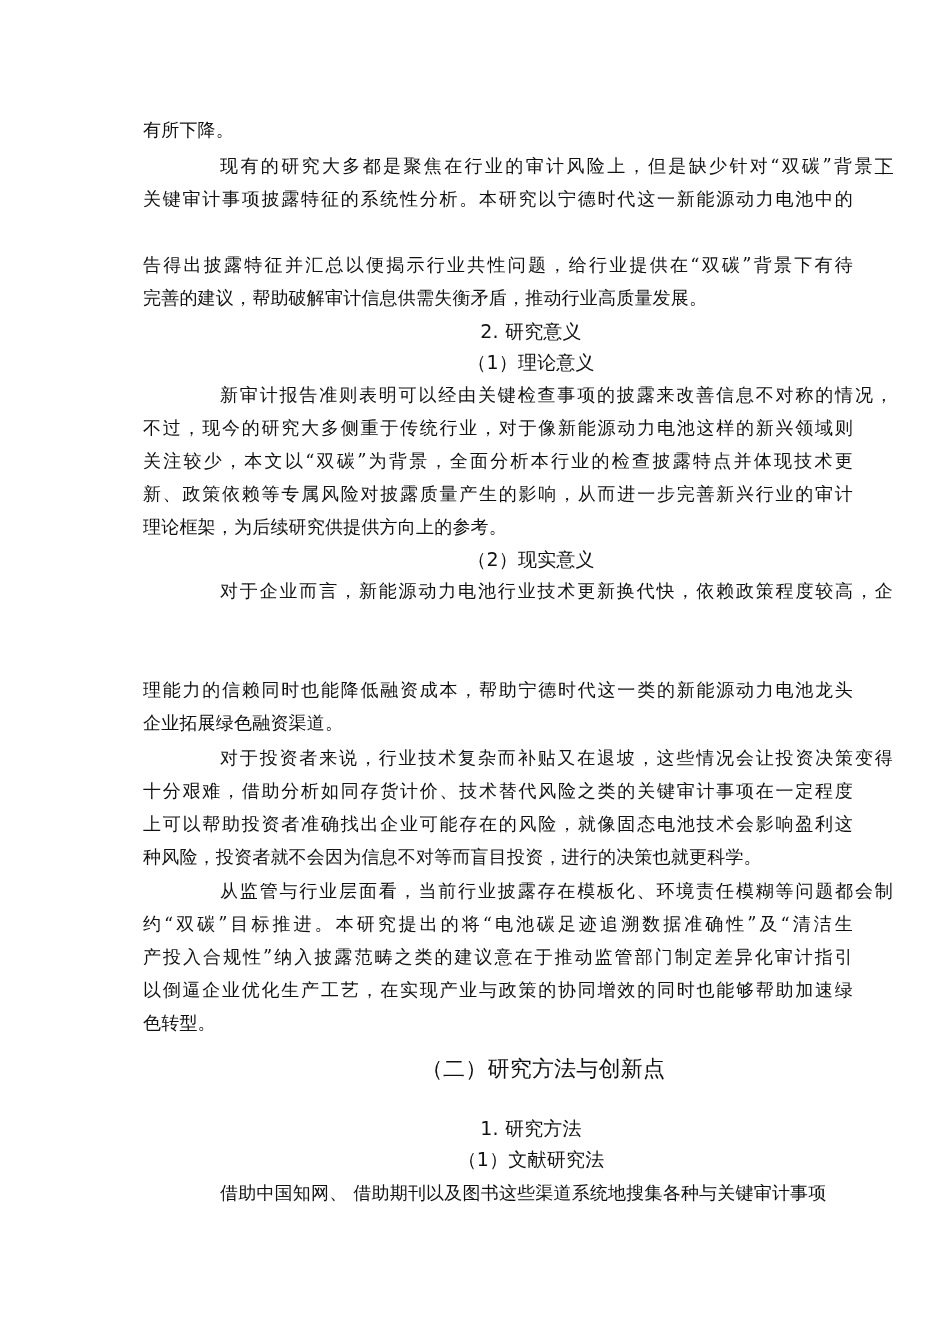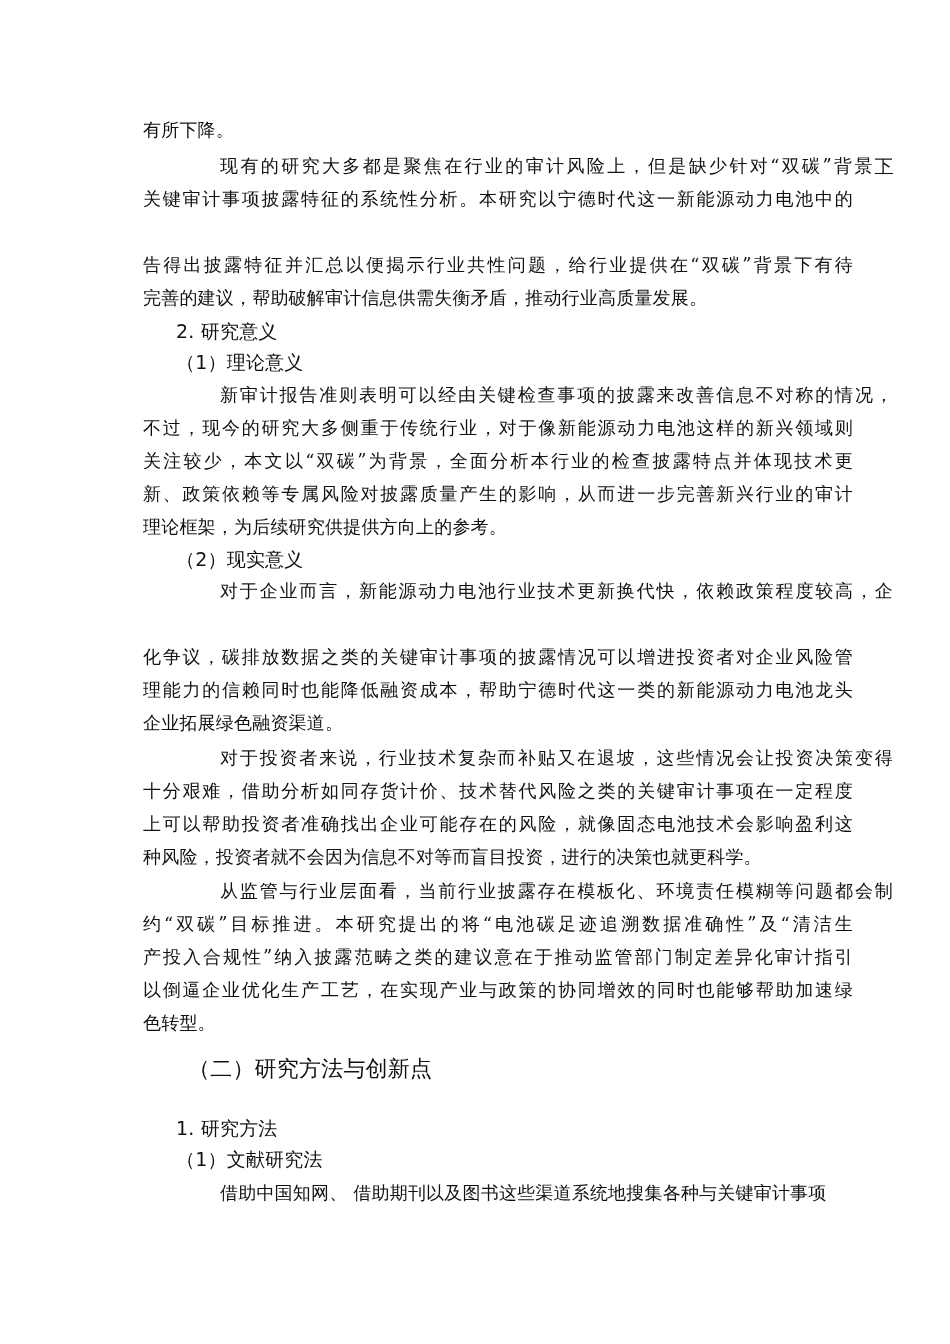--- a/index.html
+++ b/index.html
@@ -5,21 +5,21 @@
   html, body { margin: 0; padding: 0; background: #ffffff; }
   body { width: 950px; height: 1344px; position: relative; overflow: hidden; }
   .page { position: absolute; left: 0; top: 0; width: 950px; height: 1344px; background: #fff; }
   .line {
     position: absolute; left: 143px; width: 710px;
     font-family: "DejaVu Serif", "Liberation Serif", serif;
     font-size: 18px; color: #111; white-space: nowrap; line-height: 22px;
     letter-spacing: 0.2px;
   }
   .indent { left: 184px; width: 673px; margin-left: 36px; }
-  .h-sans { font-family: "DejaVu Sans", "Liberation Sans", sans-serif; font-size: 19px; color: #111; }
+  .h-sans { font-family: "DejaVu Sans", "Liberation Sans", sans-serif; font-size: 19px; color: #111; text-align: center; }
   .h2 { left: 176px; }
   .h3 { left: 176px; }
   .h1 { left: 188px; font-size: 22px; }
   .u { text-decoration: underline; }
   .justify { text-align: justify; text-align-last: justify; }
 </style>
 </head>
 <body>
 
 <div class="page">
@@ -36,21 +36,20 @@
 
   <div class="line indent justify" style="top:384px">新审计报告准则表明可以经由关键检查事项的披露来改善信息不对称的情况，</div>
   <div class="line justify" style="top:417px">不过，现今的研究大多侧重于传统行业，对于像新能源动力电池这样的新兴领域则</div>
   <div class="line justify" style="top:450px">关注较少，本文以“双碳”为背景，全面分析本行业的检查披露特点并体现技术更</div>
   <div class="line justify" style="top:483px">新、政策依赖等专属风险对披露质量产生的影响，从而进一步完善新兴行业的审计</div>
   <div class="line" style="top:516px">理论框架，为后续研究供提供方向上的参考。</div>
 
   <div class="line h-sans h3" style="top:548px">（2）现实意义</div>
 
   <div class="line indent justify" style="top:580px">对于企业而言，新能源动力电池行业技术更新换代快，依赖政策程度较高，企</div>
-  <div class="line justify" style="top:646px">化争议，碳排放数据之类的关键审计事项的披露情况可以增进投资者对企业风险管</div>
   <div class="line justify" style="top:679px">理能力的信赖同时也能降低融资成本，帮助宁德时代这一类的新能源动力电池龙头</div>
   <div class="line" style="top:712px">企业拓展绿色融资渠道。</div>
 
   <div class="line indent justify" style="top:747px">对于投资者来说，行业技术复杂而补贴又在退坡，这些情况会让投资决策变得</div>
   <div class="line justify" style="top:780px">十分艰难，借助分析如同存货计价、技术替代风险之类的关键审计事项在一定程度</div>
   <div class="line justify" style="top:813px">上可以帮助投资者准确找出企业可能存在的风险，就像固态电池技术会影响盈利这</div>
   <div class="line" style="top:846px">种风险，投资者就不会因为信息不对等而盲目投资，进行的决策也就更科学。</div>
 
   <div class="line indent justify" style="top:880px">从监管与行业层面看，当前行业披露存在模板化、环境责任模糊等问题都会制</div>
   <div class="line justify" style="top:913px">约“双碳”目标推进。本研究提出的将“电池碳足迹追溯数据准确性”及“清洁生</div>

